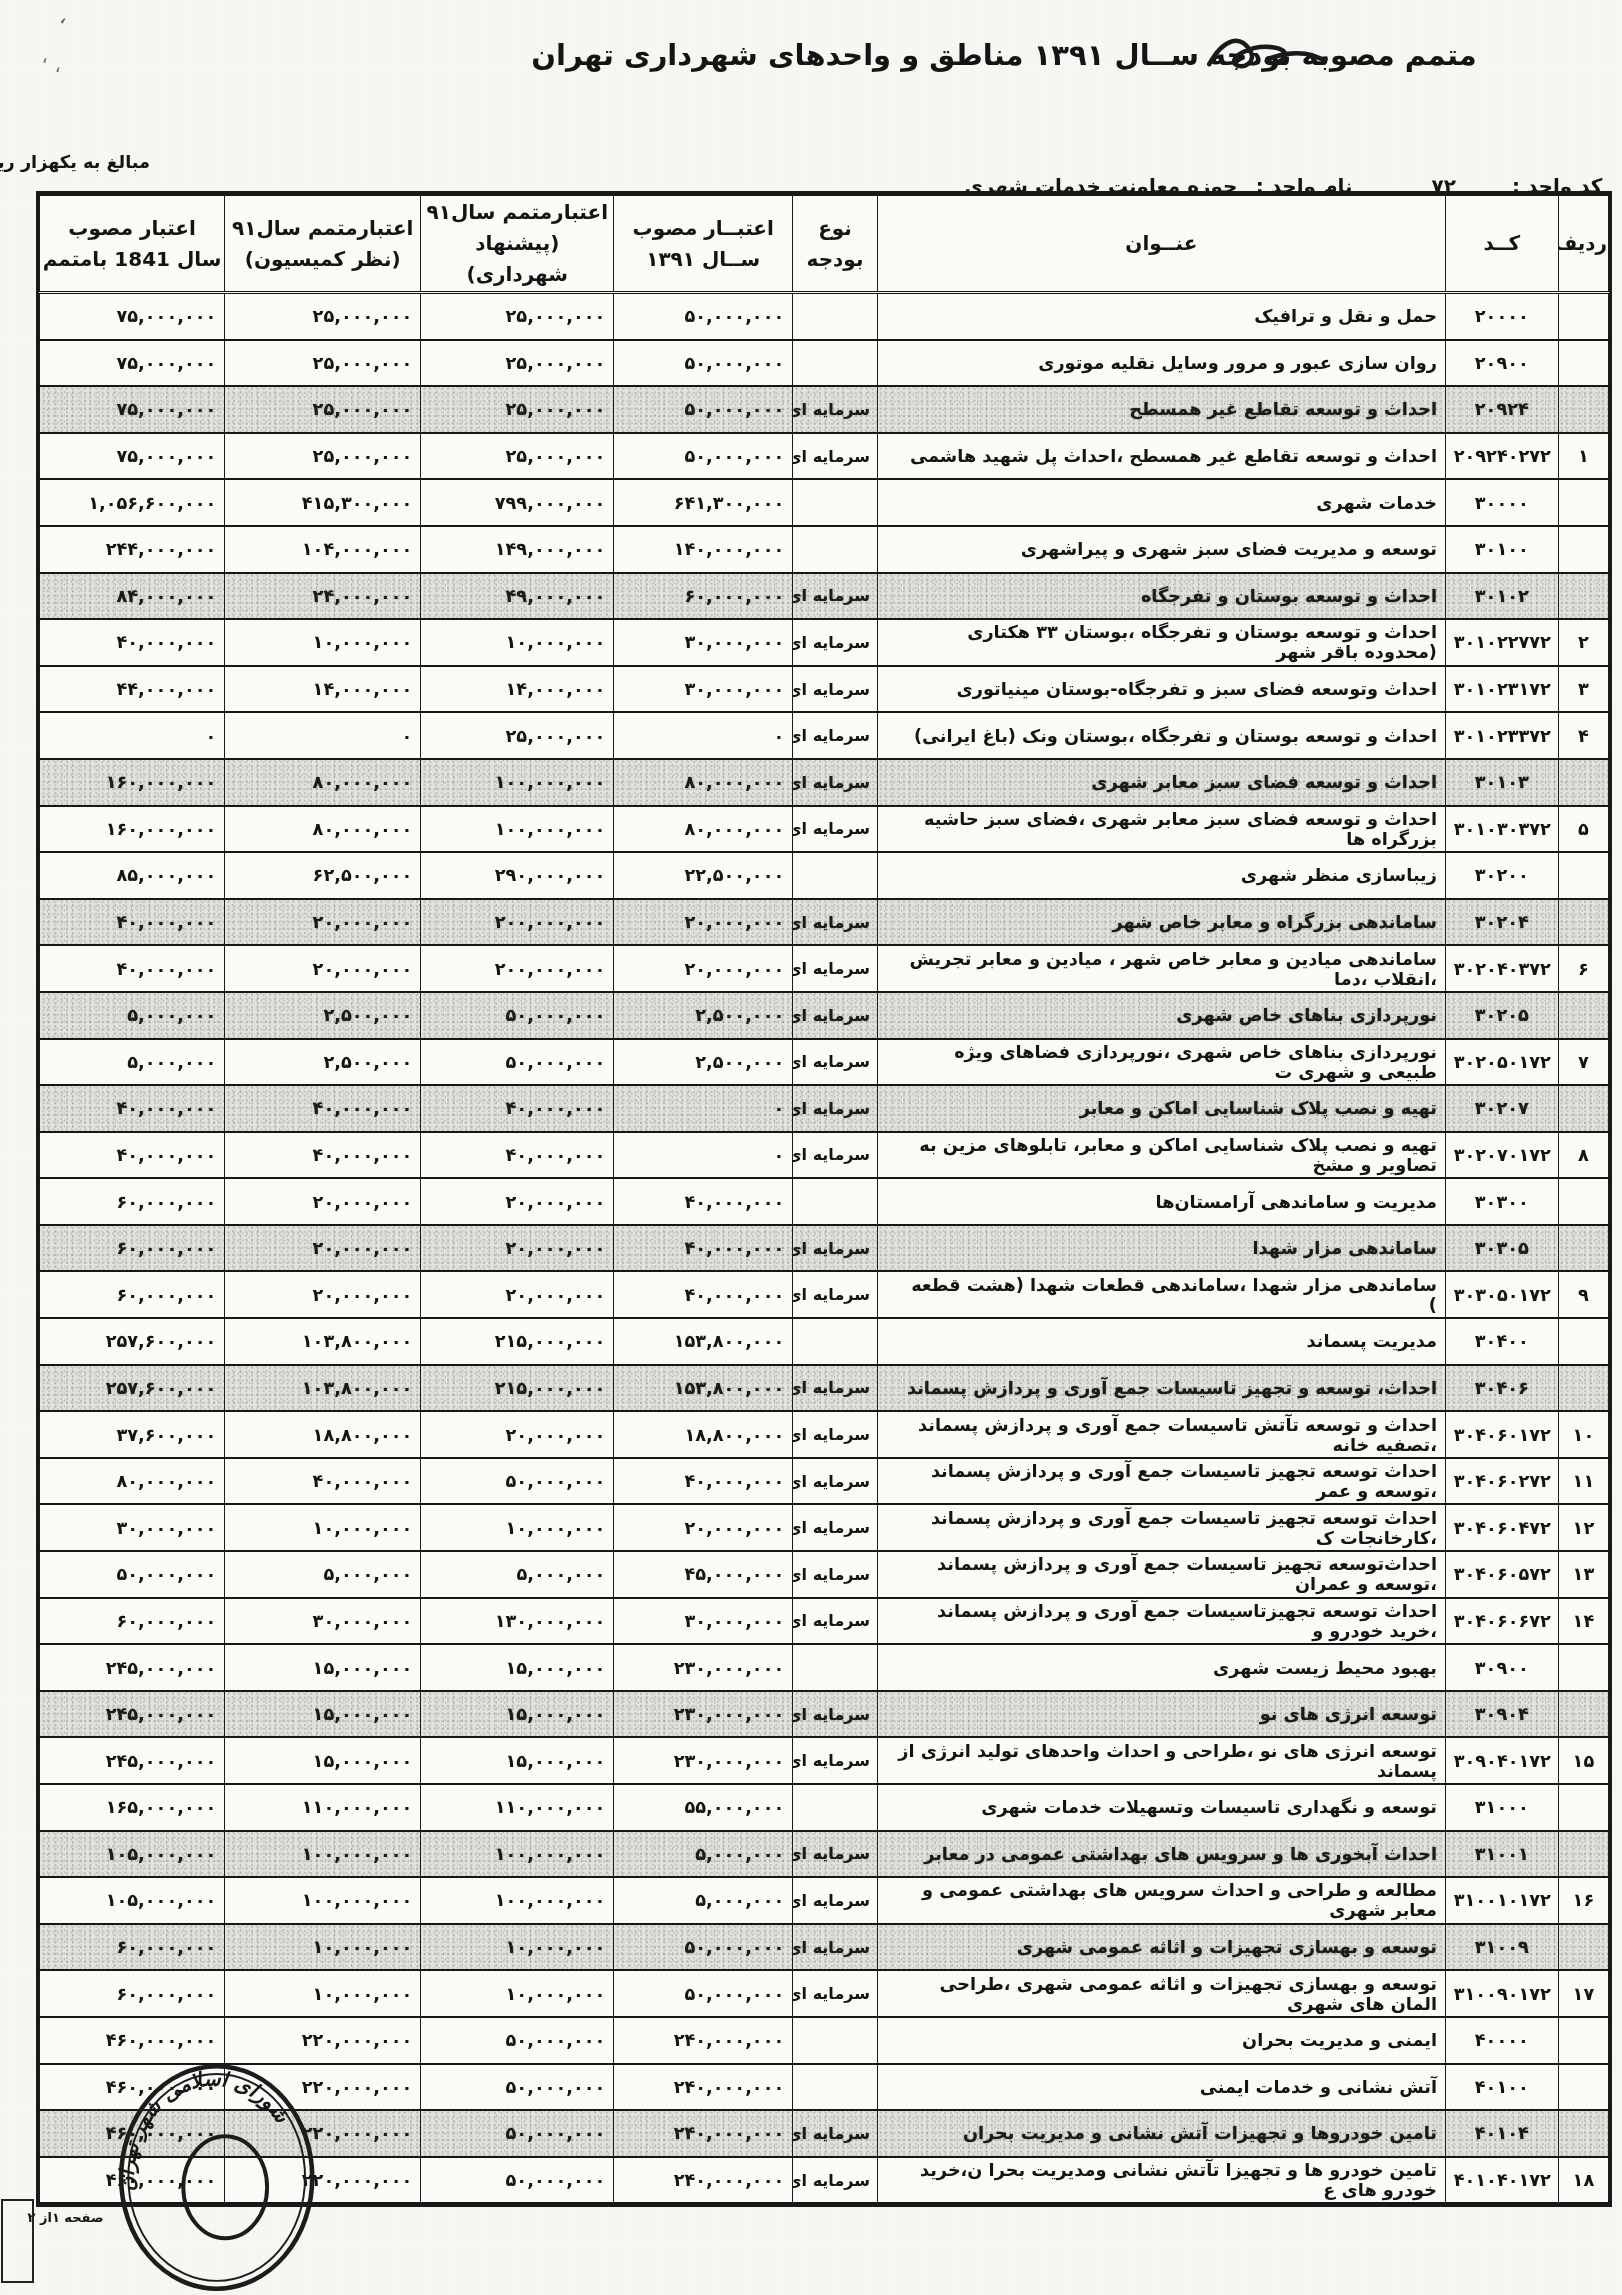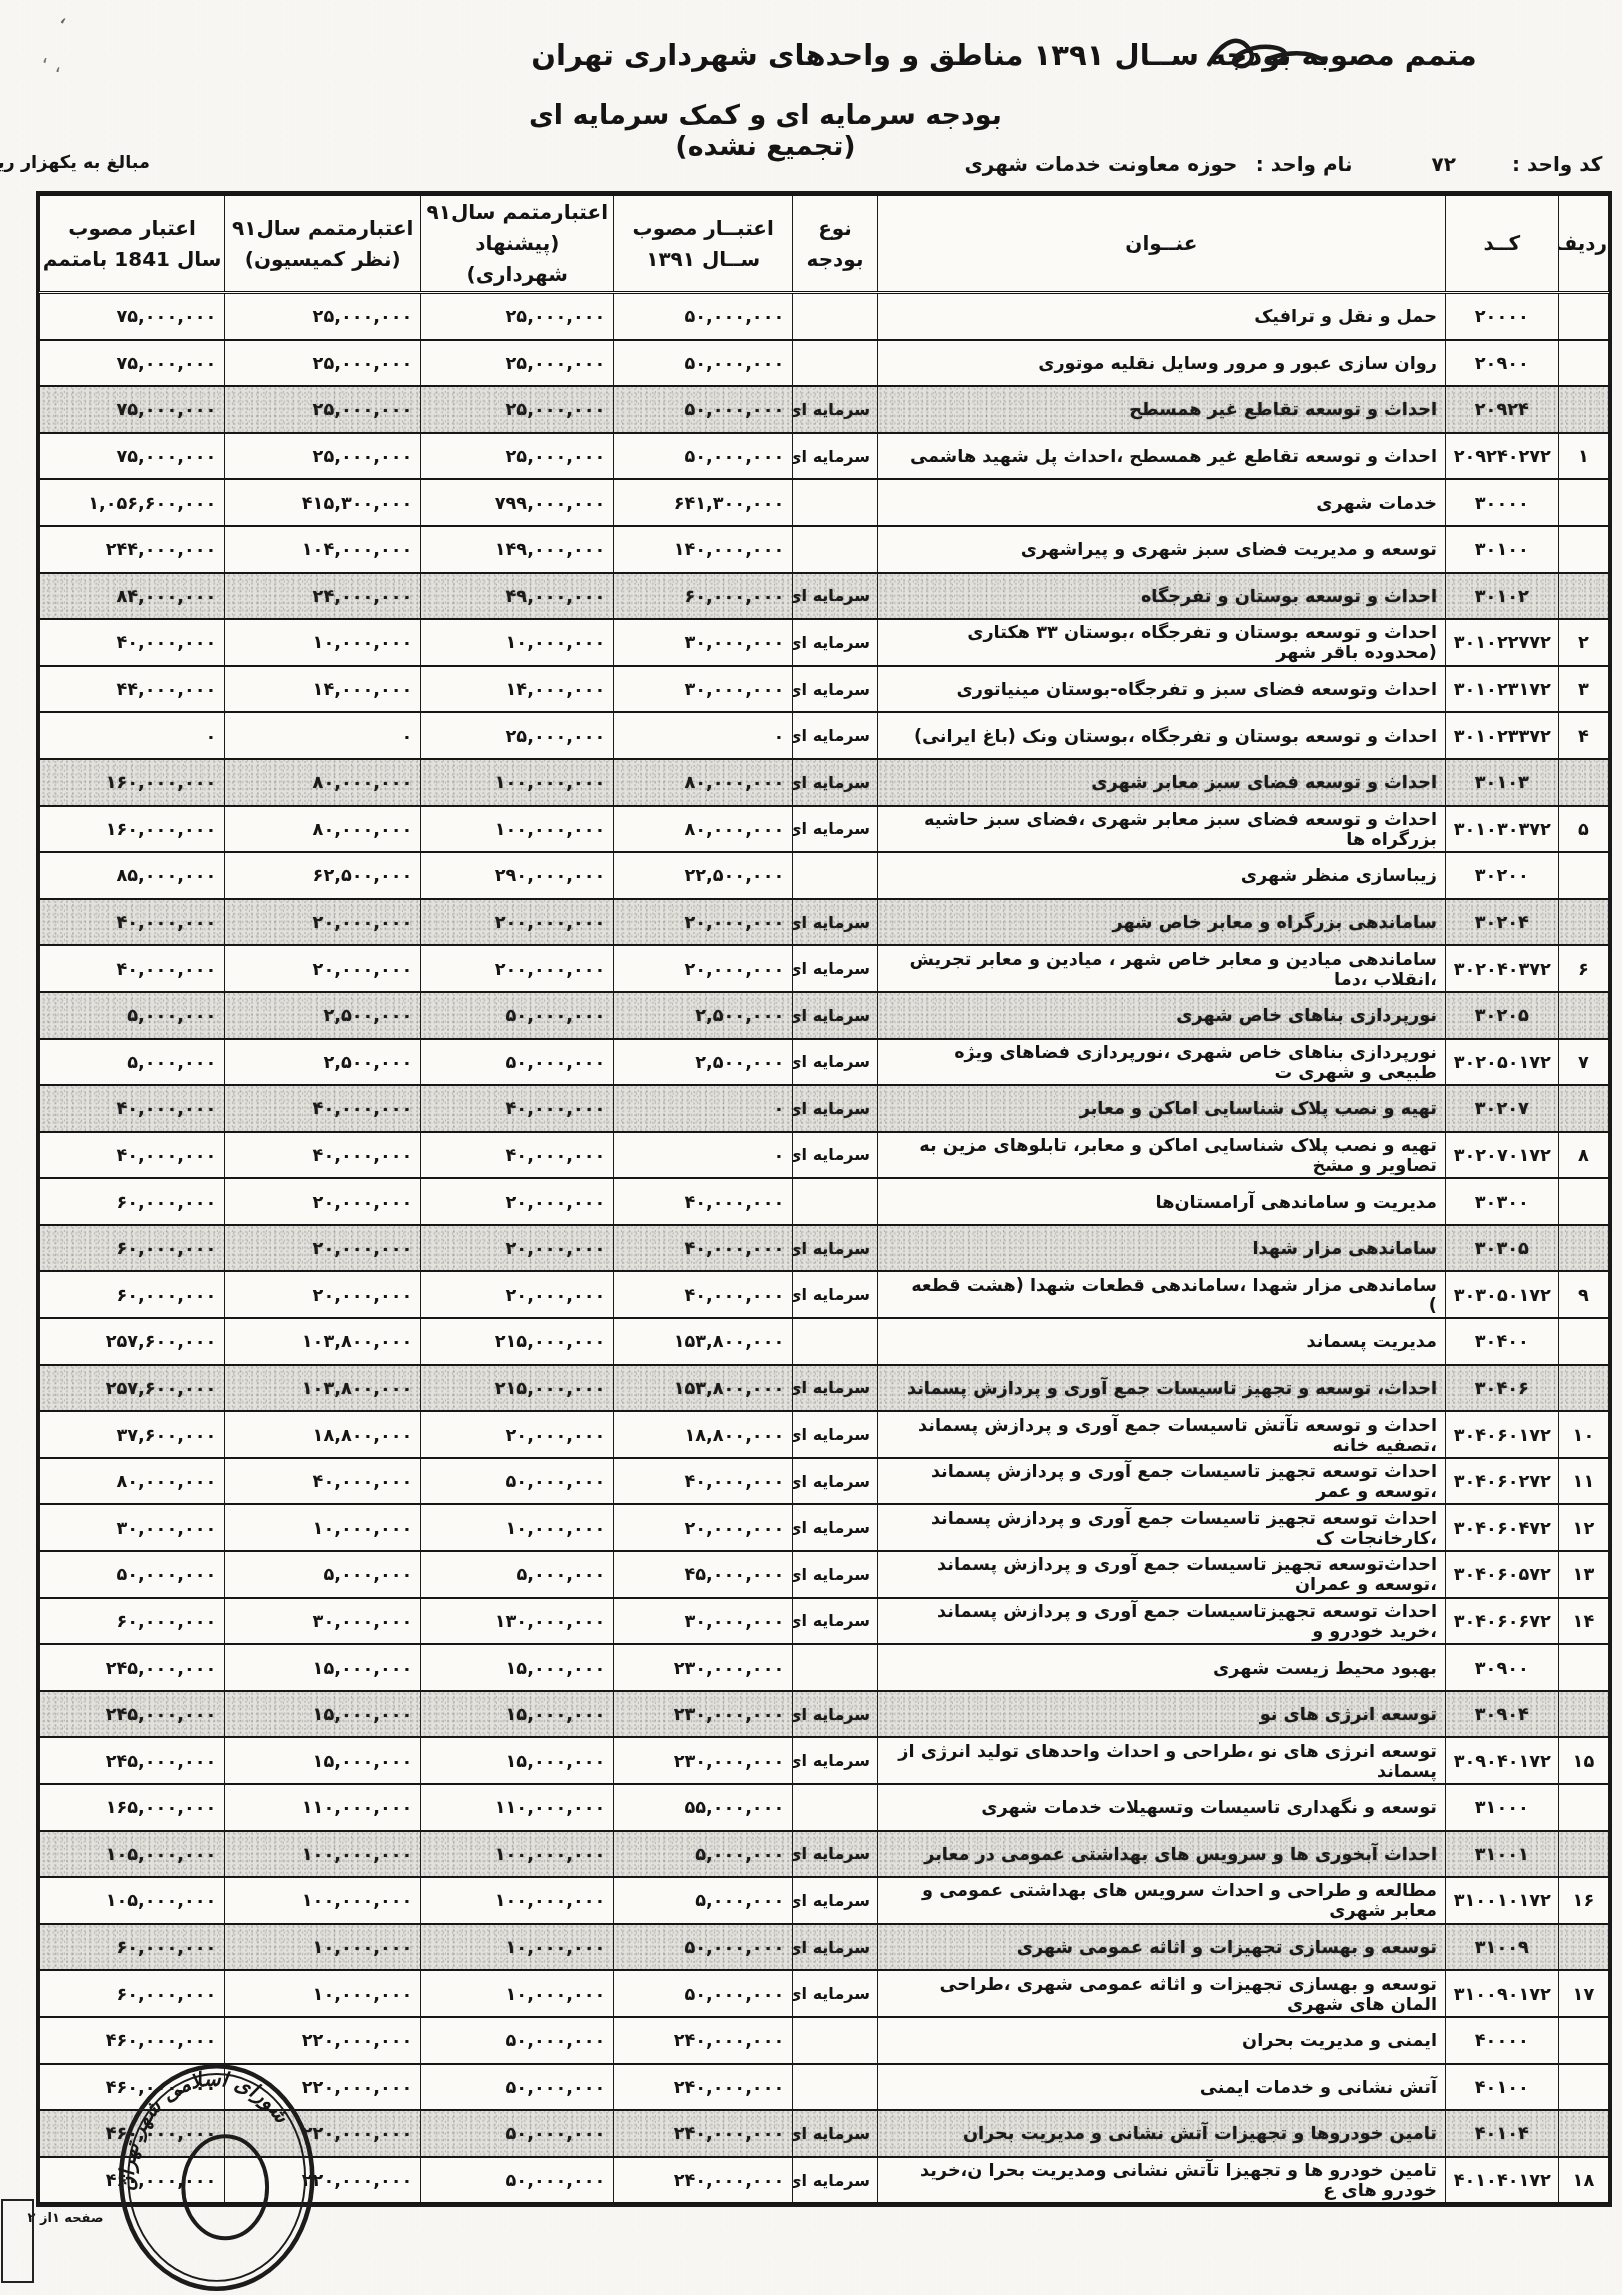--- a/index.html
+++ b/index.html
@@ -12,21 +12,21 @@
   }
   .page{position:absolute;inset:0;
     background-image:radial-gradient(rgba(60,60,60,.05) 0.7px, transparent 0.9px);
     background-size:11px 8.5px;
   }
   
   .note{position:absolute;top:152px;right:1472px;left:16.4px;font-size:17.7px;font-weight:bold;text-align:left;white-space:nowrap;}
   .title1{position:absolute;top:38px;left:451px;width:1106px;text-align:center;font-size:29px;font-weight:bold;letter-spacing:0.7px;}
   .title2{position:absolute;top:99px;left:481px;width:569px;text-align:center;font-size:27px;font-weight:bold;}
   .unitline{position:absolute;top:152px;left:870px;right:19.6px;display:flex;flex-direction:row;align-items:baseline;font-size:20px;font-weight:bold;}
-  .unitline .lbl{white-space:nowrap;}
+  .unitline .lbl{white-space:nowrap;margin-top:22px;}
   .gap1{width:56px;} .gap2{width:79px;} .gap3{width:18.3px;}
   .squiggle{position:absolute;top:25px;left:1204px;}
   .noise-a{position:absolute;top:14.4px;left:58px;font-size:22px;opacity:.65;transform:rotate(18deg);}
   .noise-b{position:absolute;top:54px;left:42px;font-size:19.6px;opacity:.6;}
   
   .tablewrap{position:absolute;top:191px;left:36px;width:1570px;border:3.3px solid #191919;background:#fbfaf7;}
   table{width:100%;border-collapse:collapse;table-layout:fixed;direction:rtl;}
   col.c-radif{width:3.2%;} col.c-code{width:7.2%;} col.c-title{width:36.2%;} col.c-type{width:5.4%;}
   col.c-v1{width:11.4%;} col.c-v2{width:12.3%;} col.c-v3{width:12.5%;} col.c-v4{width:11.8%;}
   th,td{border:1.3px solid #1c1c1c;overflow:hidden;}
@@ -58,21 +58,20 @@
   .stamp{position:absolute;top:2053px;left:110px;}
 </style>
 </head>
 <body>
 
 <div class="page">
 
   <div class="note">مبالغ به یکهزار ریال</div>
 
   <div class="title1">متمم مصوبه بودجه ســال ۱۳۹۱ مناطق و واحدهای شهرداری تهران</div>
-  <div class="title2">بودجه سرمایه ای و کمک سرمایه ای (تجمیع نشده)</div>
 
   <svg class="squiggle" width="124" height="62" viewBox="0 0 190 95">
     <path d="M8 60 C 30 20, 55 15, 70 38 C 82 56, 60 70, 48 60 C 38 50, 70 30, 105 34 C 140 38, 120 62, 100 58 C 85 55, 120 40, 155 44 C 175 47, 180 55, 186 52" fill="none" stroke="#1a1a1a" stroke-width="7" stroke-linecap="round"></path>
   </svg>
   <div class="noise-a">‘</div>
   <div class="noise-b">، ‘</div>
 
   <div class="unitline">
     <span class="lbl">کد واحد :</span>
     <span class="gap1"></span>

